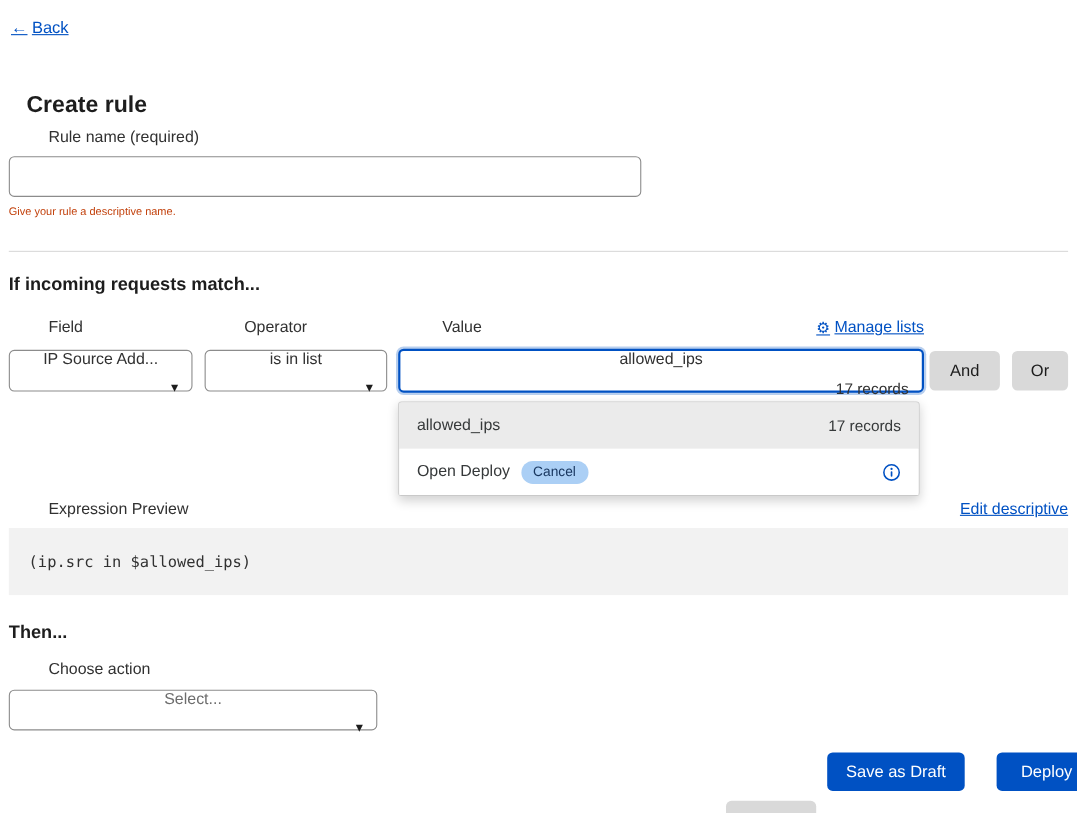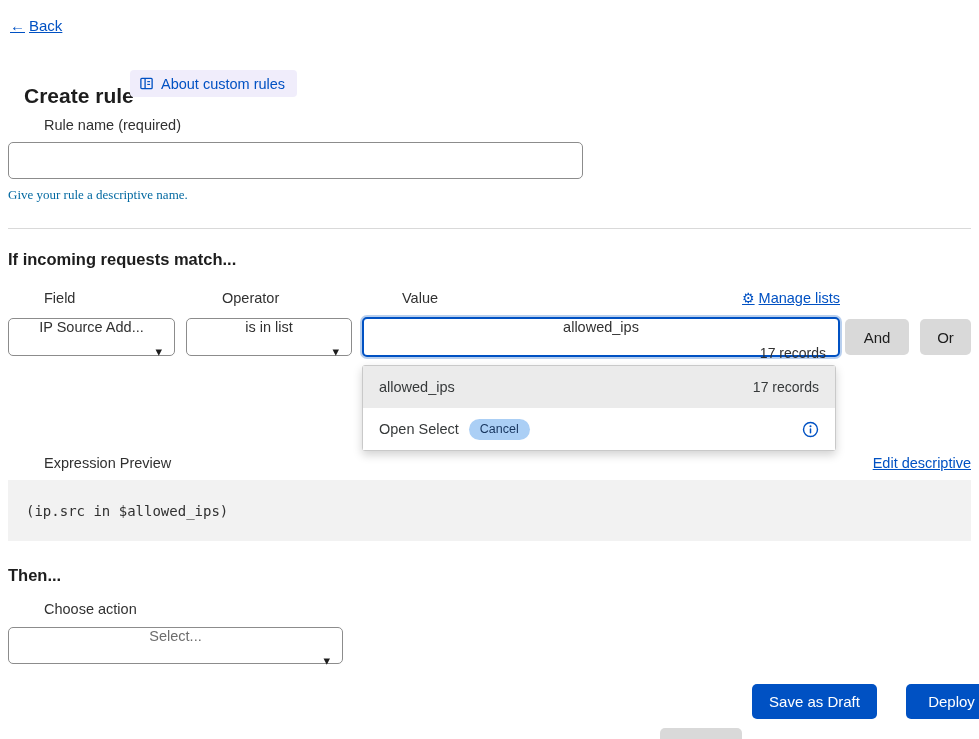--- a/index.html
+++ b/index.html
@@ -7,21 +7,21 @@
   body {
     font-family: "Liberation Sans", sans-serif;
     background:#fff; color:#313131;
     width:979px; height:739px; overflow:hidden;
   }
   .page { position:relative; width:979px; height:739px; background:#fff; }
   .abs { position:absolute; }
 
   a.link { color:#0051c3; text-decoration:underline; cursor:pointer; font-size:15px; }
   .label { font-size:14.5px; color:#313131;margin-left:36px; }
-  .helper { font-size:13px; color:#0369a1;font-family:Liberation Serif, serif; }
+  .helper { font-size:10px; color:#c2410c; }
   .h1 { font-size:21px; font-weight:bold; color:#1d1d1d; margin:16px; }
   .h2 { font-size:16.5px; font-weight:bold; color:#1d1d1d; margin:0; }
 
   .about-badge {
     display:inline-flex; align-items:center; gap:7px;
     background:#f0edfb; border-radius:4px; padding:0 12px 0 9px;
     height:27px; font-size:14.5px; color:#0051c3; cursor:pointer;
   }
   .about-badge svg { display:block; }
 
@@ -81,29 +81,20 @@
   .back-arrow { margin-right:4px; }
 </style>
 </head>
 <body>
 
 <div class="page">
 
   <a class="link abs" style="left:10px; top:17px;"><span class="back-arrow">←</span><span>Back</span></a>
 
   <h1 class="h1 abs" style="left:8px; top:68px;">Create rule</h1>
-  <span class="about-badge abs" style="left:130px; top:70px;">
-    <svg width="15" height="15" viewBox="0 0 16 16">
-      <rect x="2" y="2.5" width="12" height="11" rx="1" fill="none" stroke="#0051c3" stroke-width="1.4"></rect>
-      <line x1="6.5" y1="2.5" x2="6.5" y2="13.5" stroke="#0051c3" stroke-width="1.4"></line>
-      <line x1="8.8" y1="6" x2="11.8" y2="6" stroke="#0051c3" stroke-width="1.2"></line>
-      <line x1="8.8" y1="9" x2="11.8" y2="9" stroke="#0051c3" stroke-width="1.2"></line>
-    </svg>
-    <span>About custom rules</span>
-  </span>
 
   <div class="label abs" style="left:8px; top:117px;">Rule name (required)</div>
   <input class="text-input abs" style="left: 8px; top: 142px;" value="">
   <div class="helper abs" style="left:8px; top:187px;">Give your rule a descriptive name.</div>
 
   <div class="divider abs" style="left:8px; top:228px; width:963px;"></div>
 
   <h2 class="h2 abs" style="left:8px; top:250px;">If incoming requests match...</h2>
 
   <div class="label abs" style="left:8px; top:290px;">Field</div>
@@ -133,21 +124,21 @@
 
   <button class="btn btn-secondary abs" style="left:845px; top:319px; width:64px; height:36px;">And</button>
   <button class="btn btn-secondary abs" style="left:920px; top:319px; width:51px; height:36px;">Or</button>
 
   <div class="menu abs" style="left:362px; top:365px; width:474px;">
     <div class="menu-item selected">
       <span>allowed_ips</span>
       <span class="mi-records">17 records</span>
     </div>
     <div class="menu-item">
-      <span>Open Select</span>
+      <span>Open Deploy</span>
       <span class="badge-managed">Cancel</span>
       <span class="info-icon">
         <svg width="17" height="17" viewBox="0 0 18 18">
           <circle cx="9" cy="9" r="7.4" fill="none" stroke="#0051c3" stroke-width="1.5"></circle>
           <circle cx="9" cy="5.6" r="1.1" fill="#0051c3"></circle>
           <rect x="8.2" y="7.8" width="1.6" height="5.4" rx="0.8" fill="#0051c3"></rect>
         </svg>
       </span>
     </div>
   </div>

